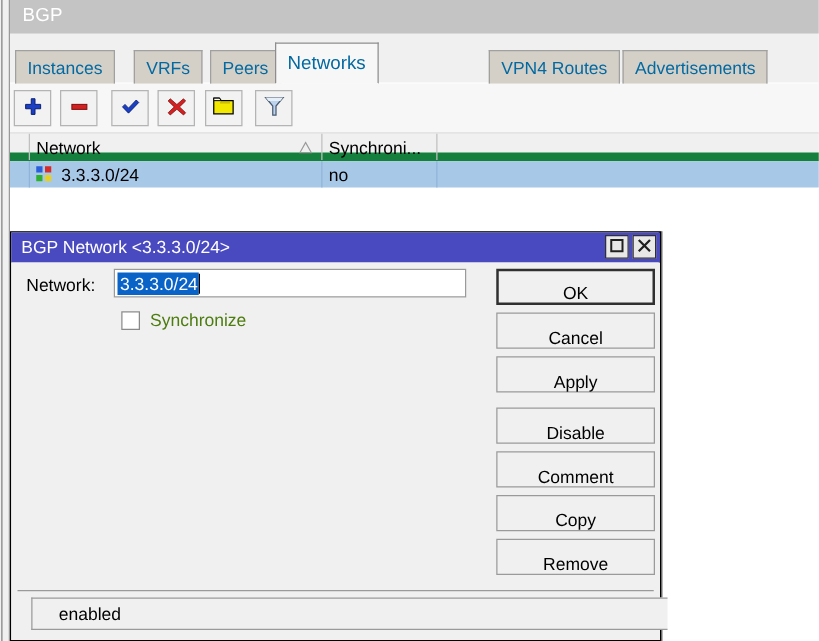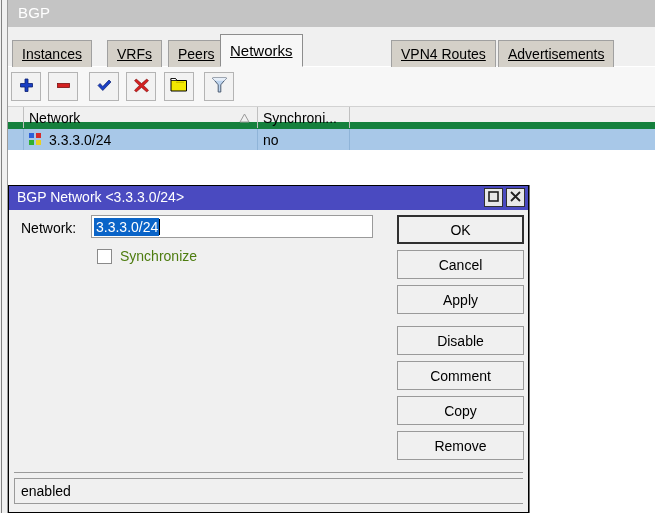--- a/index.html
+++ b/index.html
@@ -78,24 +78,23 @@
     height: 27px;
     background: #d4d0c8;
     border: 1px solid #a0a0a0;
     border-bottom: none;
     box-sizing: border-box;
     display: flex;
     align-items: center;
     justify-content: flex-end;
     padding: 0 9px;
     font-size: 14px;
-    color: #000000;
+    color: #0369a1;
     cursor: default;
     white-space: nowrap;
-    text-decoration: underline;
   }
   .tab.active {
     height: 33px;
     background: #f7f7f7;
     border: 1px solid #8d8d8d;
     border-bottom: 1px solid #f7f7f7;
     z-index: 5;
     font-size: 15px;
   }
 
@@ -282,41 +281,41 @@
   }
 
   .dlg-btn {
     position: absolute;
     left: 388px;
     width: 127px; height: 29px;
     background: #f0f0f0;
     border: 1px solid #9a9a9a;
     box-sizing: border-box;
     display: flex;
-    align-items: center;
+    align-items: flex-end;
     justify-content: center;
     font-size: 14px;
     color: #000000;
     cursor: default;
   }
   .dlg-btn.default {
     border: 2px solid #303030;
   }
 
   #dialog-statusbar {
     position: absolute;
-    left: 5px; top: 268px;
+    left: 16px; top: 268px;
     width: 509px; height: 26px;
     background: #f0f0f0;
     border: 1px solid #9a9a9a;
     border-right: none;
     box-sizing: border-box;
     display: flex;
     align-items: center;
-    padding-left: 6px;
+    padding-left: 21px;
   }
   #dialog-status-text {
     font-size: 14px;
     color: #000000;
   }
   #dialog-status-divider {
     position: absolute;
     left: 5px; top: 262px;
     width: 509px; height: 1px;
     background: #9a9a9a;

